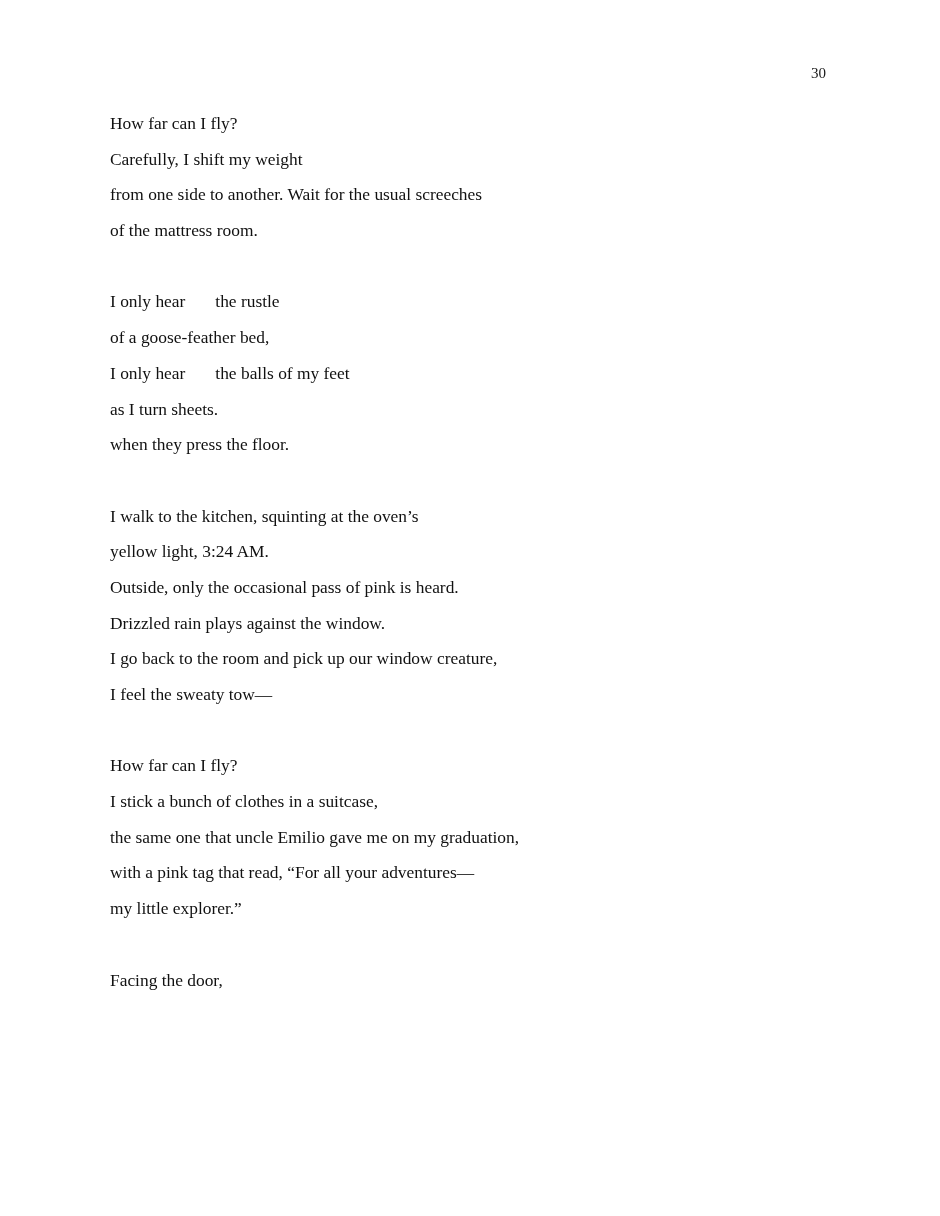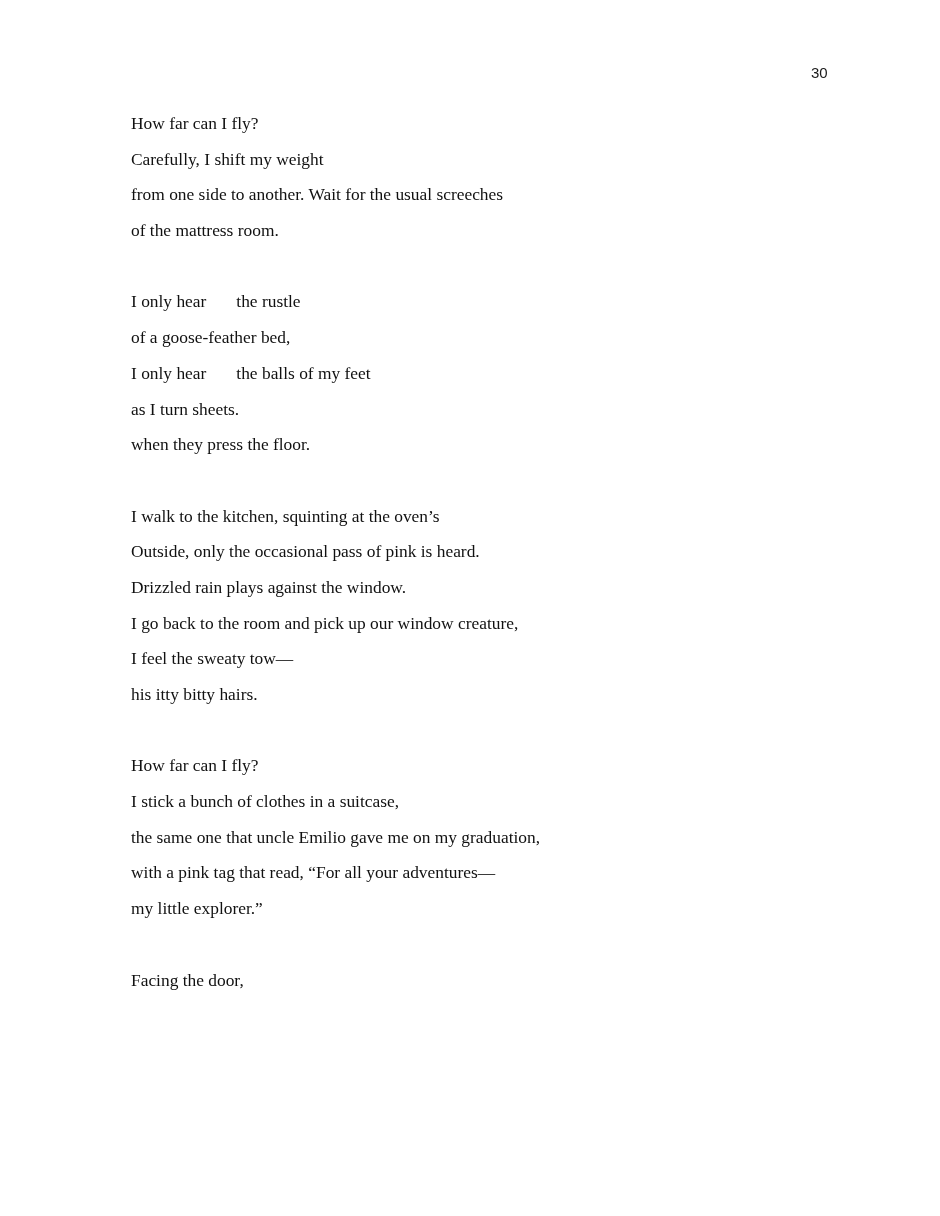--- a/index.html
+++ b/index.html
@@ -11,42 +11,41 @@
       width: 940px;
       height: 1216px;
       position: relative;
       overflow: hidden;
       color: #111111;
     }
     .page-number {
       position: absolute;
       top: 63px;
       left: 811px;
-      font-family: Liberation Sans, sans-serif;
+      font-family: Liberation Serif, serif;
       font-size: 15px;
       line-height: 20px;
       color: #1a1a1a;
     }
     .poem {
       position: absolute;
       left: 110px;
       top: 106px;
       font-family: "Liberation Serif", serif;
       font-size: 17.4px;
       color: #111111;
     }
     .stanza {
       margin: 0 0 35.7px 0;
     }
     .line {
       display: block;
       height: 35.7px;
       line-height: 35.7px;
       white-space: pre;
-      margin-left: 21px;
     }
     .tab-gap {
       display: inline-block;
       width: 30px;
     }
   </style>
 </head>
 <body>
 
 <div class="page-number">30</div>
@@ -62,25 +61,25 @@
   <div class="stanza">
     <span class="line"><span>I only hear</span><span class="tab-gap"></span><span>the rustle</span></span>
     <span class="line">of a goose-feather bed,</span>
     <span class="line"><span>I only hear</span><span class="tab-gap"></span><span>the balls of my feet</span></span>
     <span class="line">as I turn sheets.</span>
     <span class="line">when they press the floor.</span>
   </div>
 
   <div class="stanza">
     <span class="line">I walk to the kitchen, squinting at the oven’s</span>
+    <span class="line">yellow light, 3:24 AM.</span>
     <span class="line">Outside, only the occasional pass of pink is heard.</span>
     <span class="line">Drizzled rain plays against the window.</span>
     <span class="line">I go back to the room and pick up our window creature,</span>
     <span class="line">I feel the sweaty tow—</span>
-    <span class="line">his itty bitty hairs.</span>
   </div>
 
   <div class="stanza">
     <span class="line">How far can I fly?</span>
     <span class="line">I stick a bunch of clothes in a suitcase,</span>
     <span class="line">the same one that uncle Emilio gave me on my graduation,</span>
     <span class="line">with a pink tag that read, “For all your adventures—</span>
     <span class="line">my little explorer.”</span>
   </div>
 

